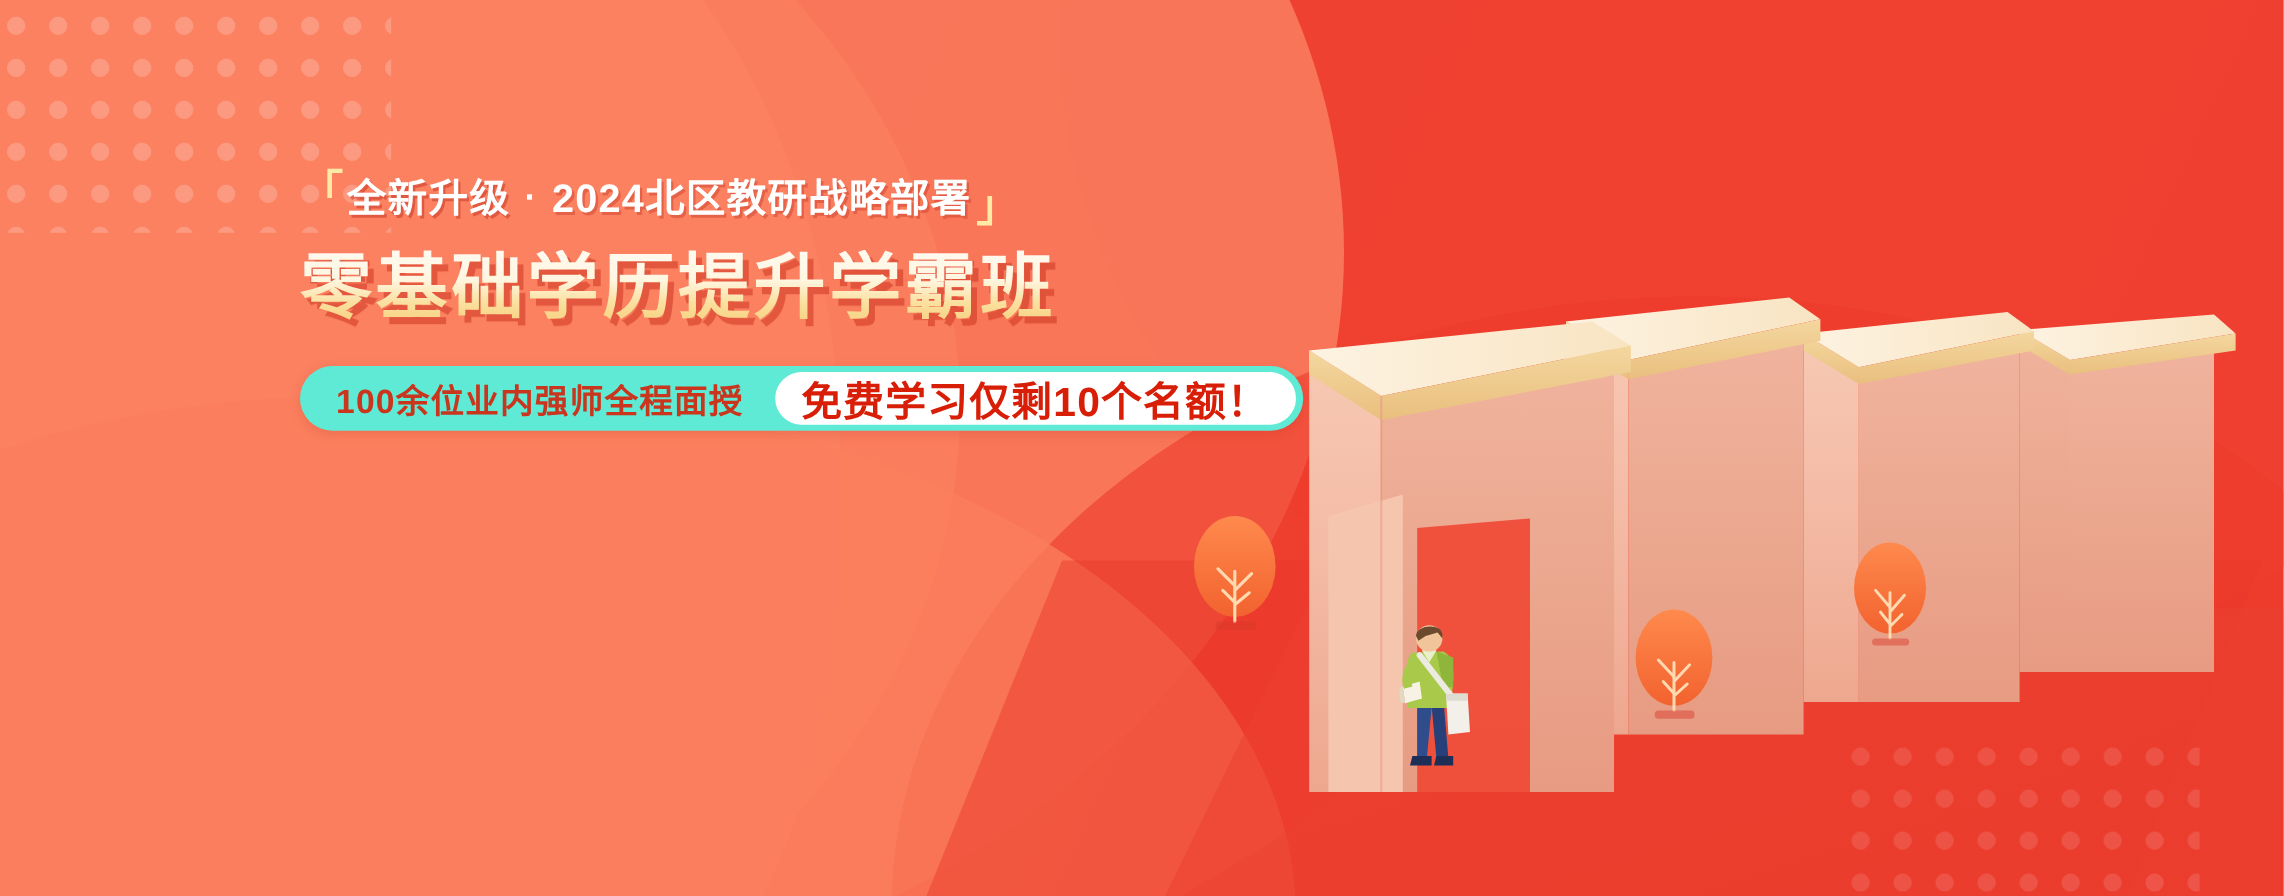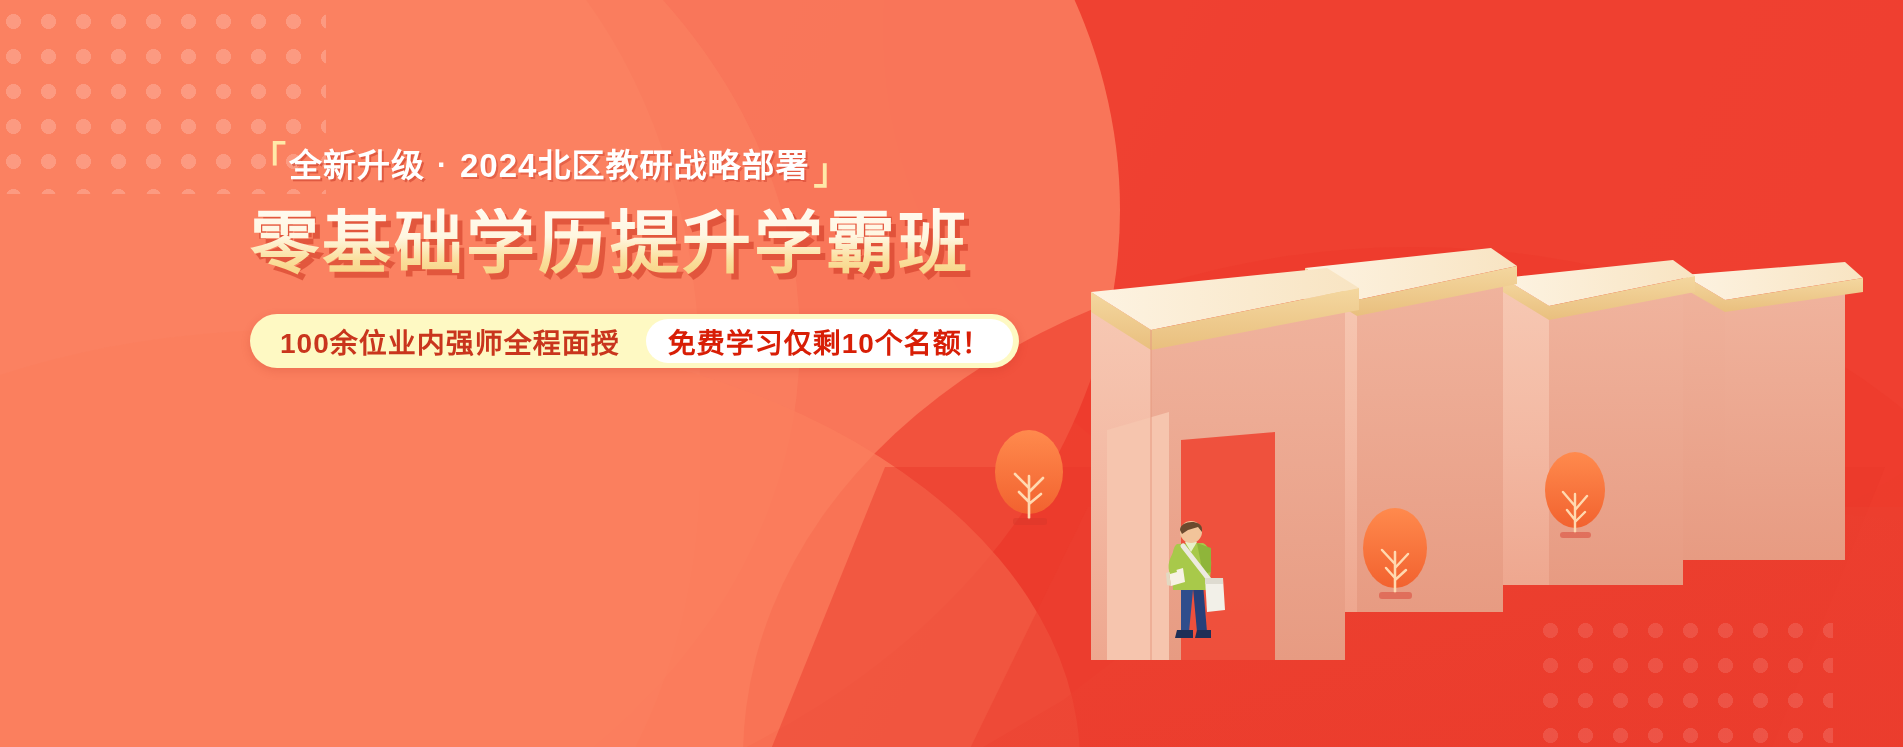--- a/index.html
+++ b/index.html
@@ -127,60 +127,60 @@
     color:#ffffff;
     margin:0 12px;
     font-size:30px;
   }
   .eyebrow-white{
     color:#ffffff;
     text-shadow:2px 2px 0 rgba(190,40,25,.35);
   }
 
   .headline{
-    font-size:69px;
+    font-size:60px;
     font-weight:bold;
     line-height:1.05;
     letter-spacing:3px;
     white-space:nowrap;
     color:#fdf0c9;
     background:linear-gradient(180deg,#fffaf0 0%,#fff6e0 40%,#fadf9c 72%,#f6cf7e 100%);
     -webkit-background-clip:text;
     background-clip:text;
     -webkit-text-fill-color:transparent;
     filter:drop-shadow(5px 6px 0 rgba(206,52,33,.55));
     margin:0 0 34px 0;
   }
 
   
   .pill{
     display:inline-flex;
     align-items:center;
     height:54px;
     border-radius:27px;
-    background:#fef9c3;
+    background:#5eead4;
     padding:0 6px 0 30px;
     white-space:nowrap;
     box-shadow:0 3px 10px rgba(180,40,25,.18);
   }
   .pill-left{
     font-size:28px;
     font-weight:bold;
     color:#c9351d;
     letter-spacing:1px;
     padding-right:26px;
   }
   .pill-right{
     display:inline-flex;
     align-items:center;
     height:44px;
     border-radius:22px;
     background:#ffffff;
     padding:0 22px;
-    font-size:28px;
+    font-size:34px;
     font-weight:bold;
     color:#d81e06;
     letter-spacing:1px;
   }
 
   
   .illus{
     position:absolute;
     right:0;top:0;
     width:920px;height:747px;

